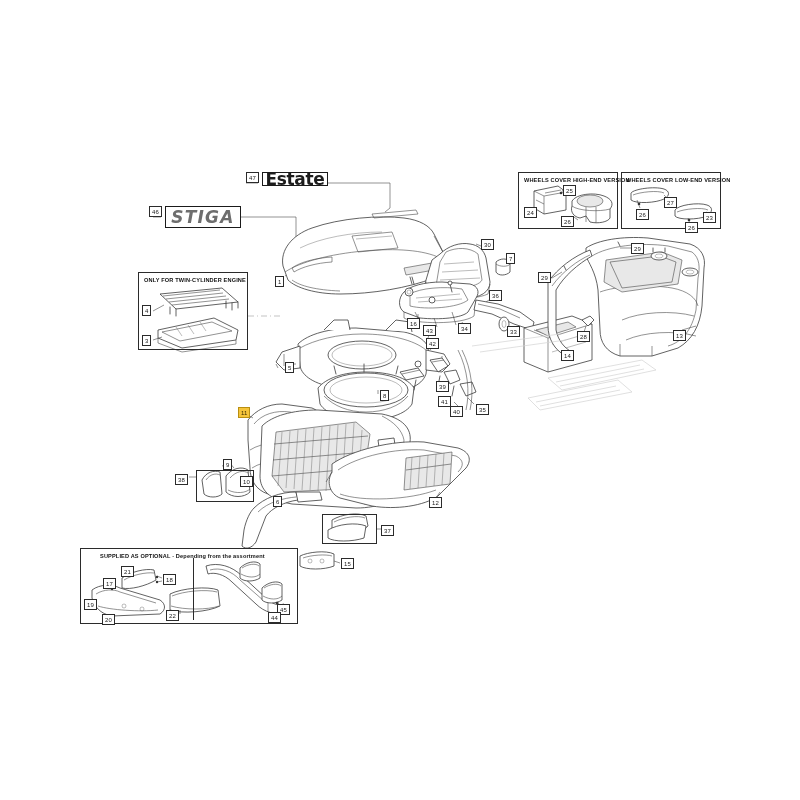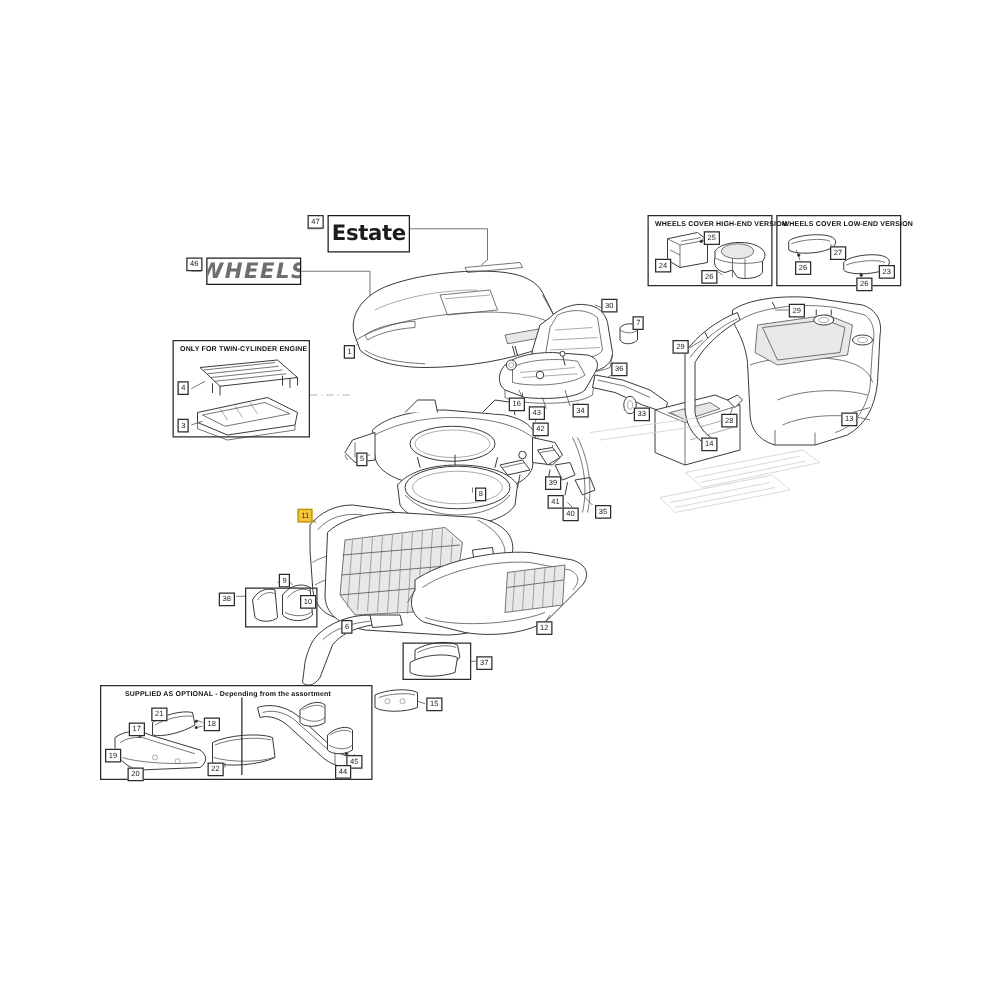--- a/index.html
+++ b/index.html
@@ -475,26 +475,26 @@
   <div class="groupbox" style="left:621px; top:172px; width:100px; height:57px;"></div>
   <div class="grouptitle" style="left:626px; top:177px;">WHEELS COVER LOW-END VERSION</div>
 
   <div class="groupbox" style="left:80px; top:548px; width:218px; height:76px;"></div>
   <div class="grouptitle" style="left:100px; top:553px;">SUPPLIED AS OPTIONAL - Depending from the assortment</div>
   <div class="groupbox" style="left:193px; top:558px; width:0px; height:62px; border-width:0 0 0 1px;"></div>
 
   <div class="groupbox" style="left:196px; top:470px; width:58px; height:32px;"></div>
   <div class="groupbox" style="left:322px; top:514px; width:55px; height:30px;"></div>
 
-  <div class="badgebox" style="left:262px; top:172px; width:66px; height:30px;">
+  <div class="badgebox" style="left:262px; top:172px; width:66px; height:14px;">
     <span class="badge-estate">Estate</span>
   </div>
 
   <div class="badgebox" style="left:165px; top:206px; width:76px; height:22px;">
-    <span class="badge-stiga">WHEELS</span>
+    <span class="badge-stiga">STIGA</span>
   </div>
 
   <div class="callout" style="left:246px; top:172px;">47</div>
   <div class="callout" style="left:149px; top:206px;">46</div>
   <div class="callout" style="left:275px; top:276px;">1</div>
   <div class="callout" style="left:142px; top:305px;">4</div>
   <div class="callout" style="left:142px; top:335px;">3</div>
   <div class="callout" style="left:524px; top:207px;">24</div>
   <div class="callout" style="left:563px; top:185px;">25</div>
   <div class="callout" style="left:561px; top:216px;">26</div>

